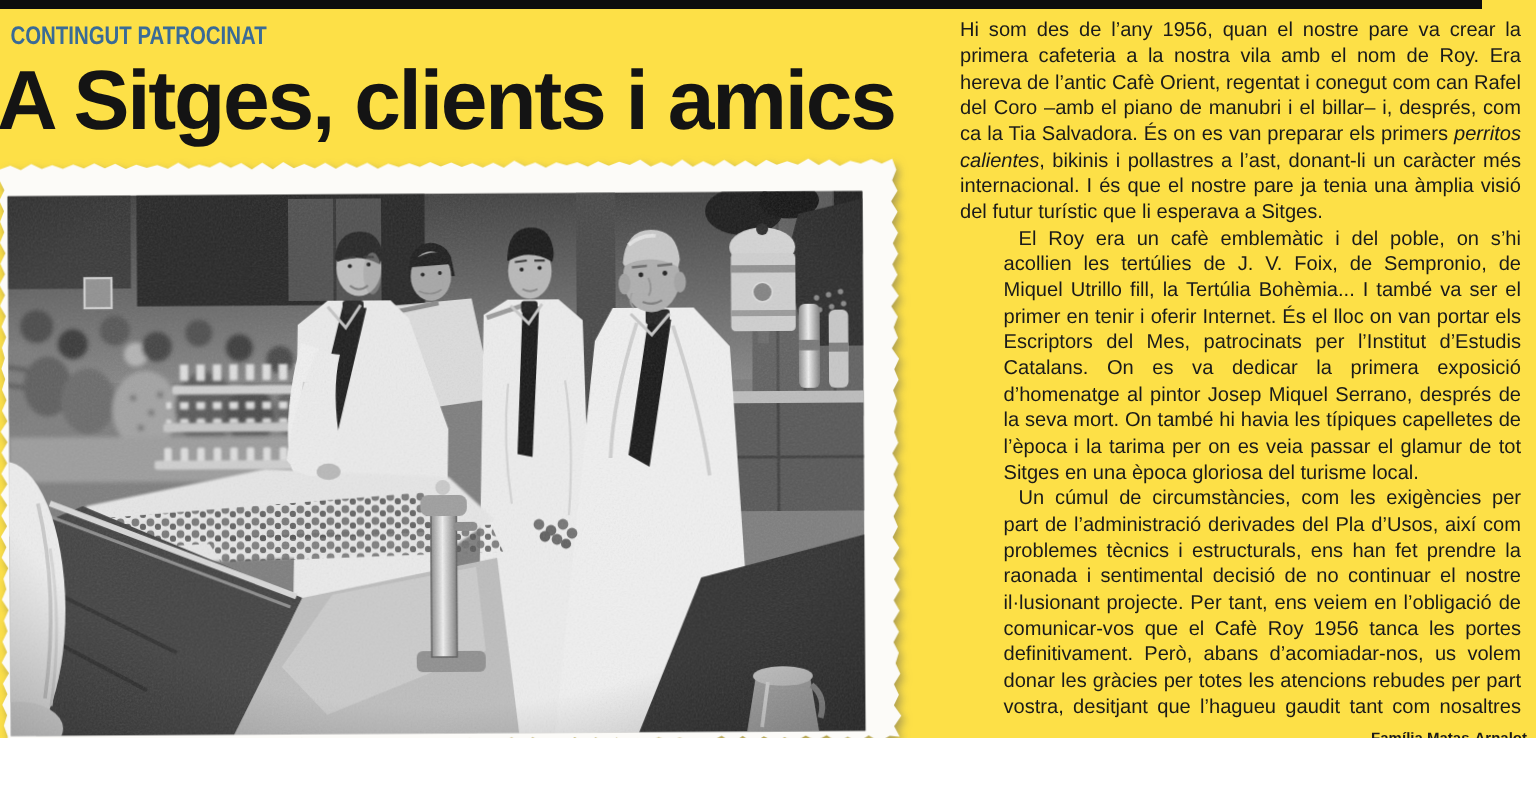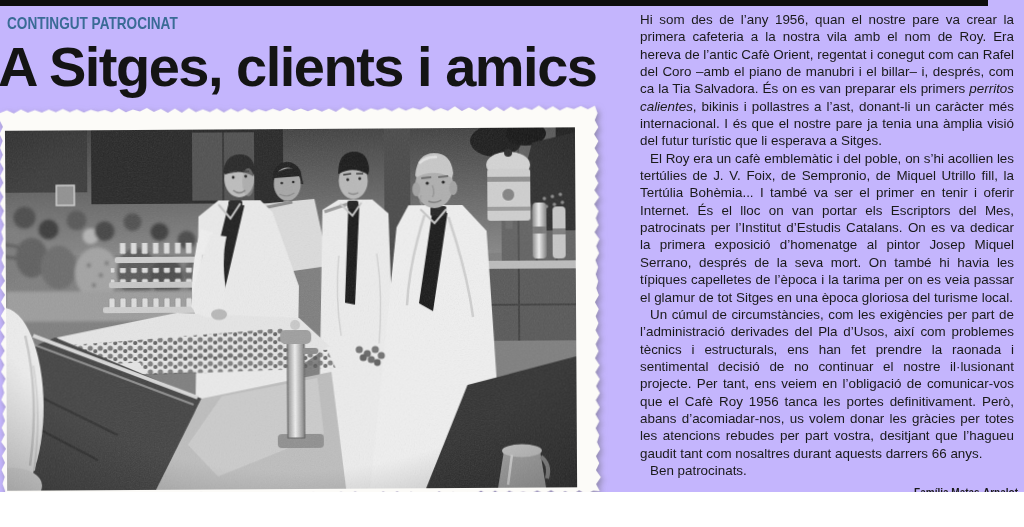--- a/index.html
+++ b/index.html
@@ -1,37 +1,37 @@
 <!DOCTYPE html>
 <html lang="ca"><head>
 <meta charset="utf-8">
 <style>
   html,body{margin:0;padding:0;background:#fff;}
   .page{
-    position:relative;width:1024px;height:492px;background:#c4b5fd;
+    position:relative;width:1024px;height:492px;background:#fde047;
     font-family:"Liberation Sans",sans-serif;overflow:hidden;color:#1a1a1a;
   }
   .top-bar{position:absolute;left:0;top:0;width:988px;height:6px;background:#0d0d0d;}
   .kicker{
     position:absolute;left:7px;top:14px;font-size:17px;font-weight:bold;color:#3a6b96;
     transform:scaleX(.8);transform-origin:0 50%;white-space:nowrap;letter-spacing:0;
   }
   .headline{
     position:absolute;left:-2px;top:34px;margin:0;font-size:56px;font-weight:bold;
     letter-spacing:-1.5px;color:#141414;white-space:nowrap;
   }
   .photo{position:absolute;left:-3px;top:104px;margin:0;transform:rotate(-.35deg);}
   .photo svg{display:block;overflow:visible;filter:drop-shadow(2.5px 3.5px 3px rgba(90,90,90,.5));}
   .article{
     position:absolute;left:640px;top:11px;width:374px;max-height:470px;overflow:hidden;
     font-size:13.4px;line-height:17.35px;text-align:justify;
     -webkit-hyphens:auto;hyphens:auto;
   }
   .article p{margin:0;}
-  .article p.ind{text-indent:10px;}
+  .article p.ind{text-indent:10px;margin-left:29px;}
   .article em{font-style:italic;}
   .signature{
     position:absolute;right:6px;top:487px;font-size:10px;font-weight:bold;color:#1a1a1a;
   }
   .bottom-bar{
     position:absolute;left:0;top:515px;width:1024px;height:9px;box-sizing:border-box;
     background:#1e6194;border-top:2px solid #c2dbed;border-bottom:2px solid #c2dbed;
   }
 </style>
 </head>

